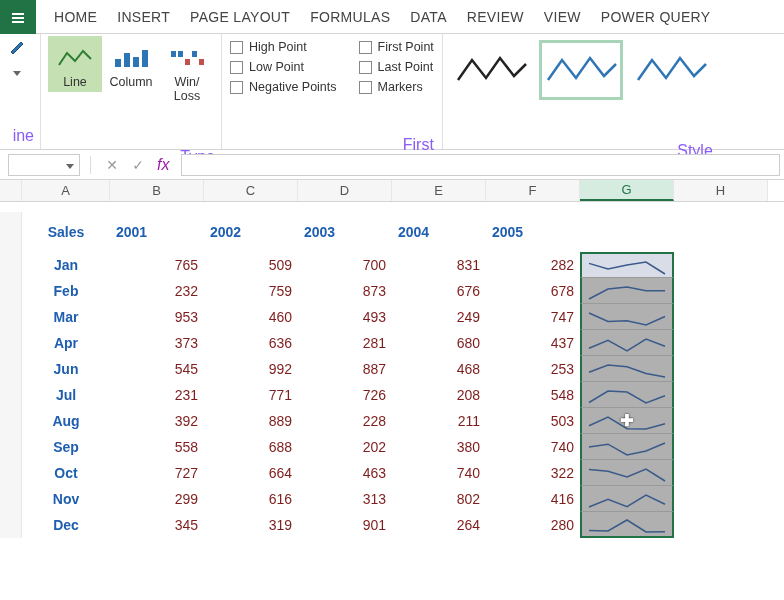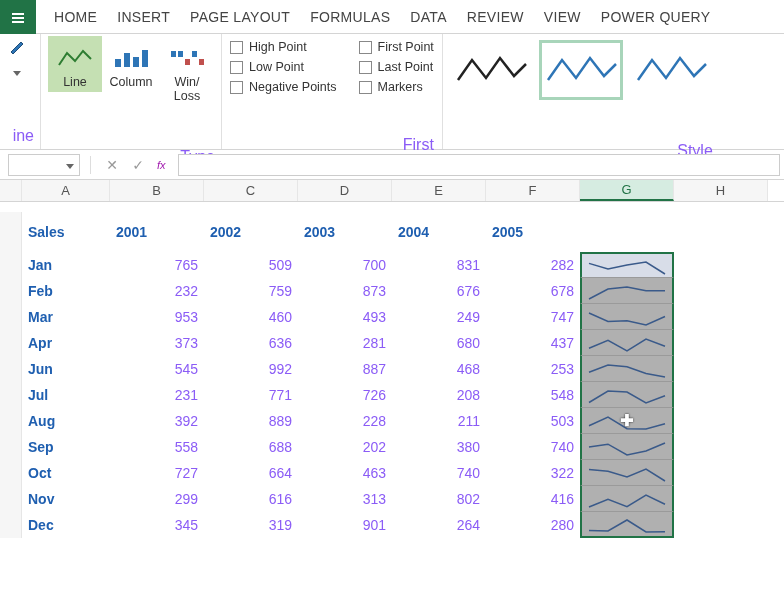--- a/index.html
+++ b/index.html
@@ -33,33 +33,33 @@
   .style-gallery { display: flex; gap: 6px; }
   .style-item { width: 84px; height: 60px; border: 1px solid transparent; display: flex; align-items: center; justify-content: center; cursor: pointer; }
   .style-item.selected { border: 3px solid #a8d5ba; }
 
   
   .formula-bar { display: flex; align-items: center; height: 30px; border-bottom: 1px solid #d4d4d4; padding-left: 8px; gap: 4px; }
   .name-box { width: 72px; height: 22px; border: 1px solid #ccc; background: #fff; position: relative; }
   .name-box::after { content: ""; position: absolute; right: 5px; top: 9px; border-left: 4px solid transparent; border-right: 4px solid transparent; border-top: 5px solid #666; }
   .fb-sep { width: 1px; height: 18px; background: #ddd; margin: 0 6px; }
   .fb-btn { width: 22px; height: 22px; display: flex; align-items: center; justify-content: center; color: #999; font-size: 14px; }
-  .fb-fx { font-style: italic; color: #a21caf; font-size: 11px; padding: 0 4px; }
+  .fb-fx { font-style: italic; color: #a21caf; font-size: 16px; padding: 0 4px; }
   .fb-input { flex: 1; height: 22px; border: 1px solid #ccc; background: #fff; margin-left: 4px; margin-right: 4px; }
 
   
   .col-headers { display: grid; grid-template-columns: 22px 88px repeat(6, 94px); height: 22px; border-bottom: 1px solid #d4d4d4; }
   .col-header, .row-header { display: flex; align-items: center; justify-content: center; font-size: 13px; color: #555; border-right: 1px solid #e6e6e6; background: #f6f6f6; }
   .col-header.active { background: #d6ece1; color: #217346; border-bottom: 2px solid #217346; }
   .sheet { margin-top: 10px; }
   .sheet-row { display: grid; grid-template-columns: 22px 88px repeat(5, 94px) 94px 1fr; height: 26px; align-items: center; }
   .cell { padding: 0 6px; font-size: 14px; }
-  .cell.label { color: #1f5fb0; font-weight: 600; }
+  .cell.label { color: #1f5fb0; font-weight: 600; text-align: center; }
   .cell.header { color: #1f5fb0; font-weight: 700; text-align: left; }
-  .cell.num { text-align: right; color: #8b5cf6; }
+  .cell.num { text-align: right; color: #7f1d1d; }
   .cell.row-hdr { background: #f6f6f6; border-right: 1px solid #e6e6e6; text-align: center; color: #888; font-size: 12px; height: 100%; display:flex; align-items:center; justify-content:center;}
   .spark-cell { height: 26px; background: #b0b0b0; border-bottom: 1px solid #9a9a9a; display: flex; align-items: center; justify-content: center; position: relative; }
   .spark-cell.first { background: #d8dde8; }
   svg.spark { width: 84px; height: 20px; }
   svg.spark polyline { fill: none; stroke: #3a5a8a; stroke-width: 1.5; }
   .cursor-plus { position: absolute; color: #fff; font-size: 16px; font-weight: bold; text-shadow: 0 0 2px #000; pointer-events: none; }
 </style>
 </head>
 <body>
 

